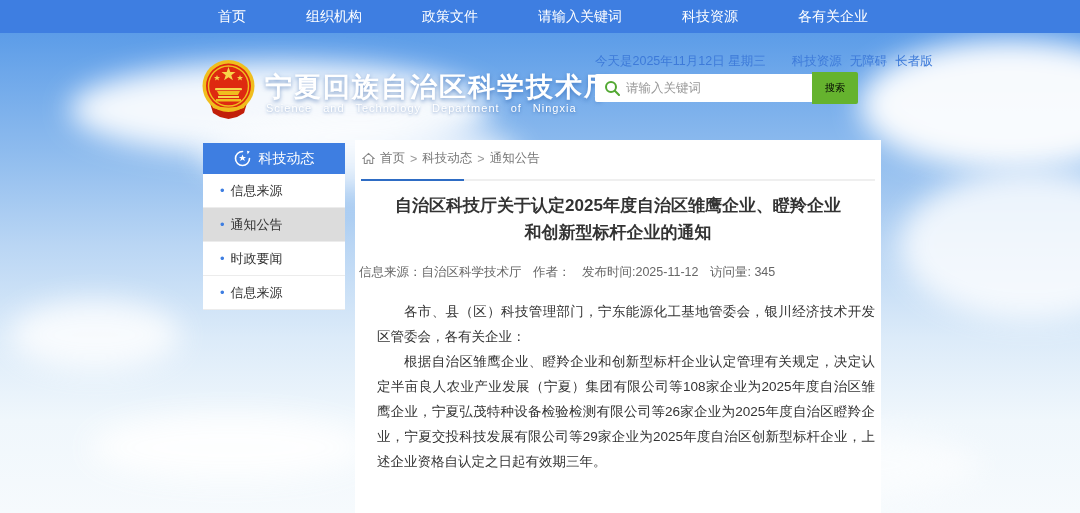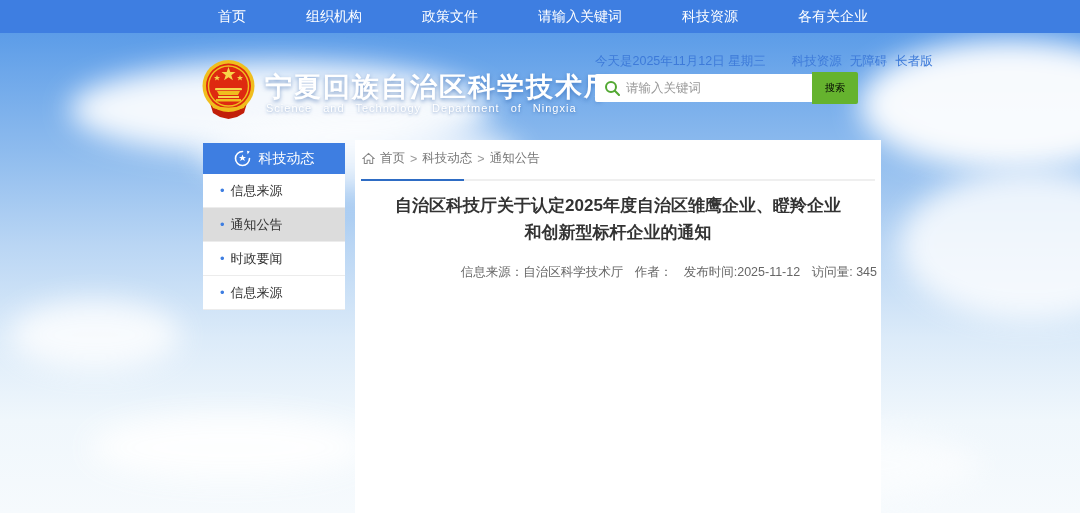--- a/index.html
+++ b/index.html
@@ -59,21 +59,21 @@
   
   .content { position:absolute; left:355px; top:140px; width:526px; height:373px; background:#fff; }
   .crumbs { display:flex; align-items:center; gap:5px; padding:10px 0 8px 7px; font-size:12.5px; color:#777; }
   .crumb { cursor:pointer; }
   .crumb-sep { color:#999; }
   .rule { position:relative; height:2px; margin:4px 6px 0 6px; background:#efefef; }
   .rule-blue { position:absolute; left:0; top:0; width:103px; height:2px; background:#2e6cc4; }
 
   .art-title { margin:11px 14px 0 14px; text-align:center; font-size:17px; font-weight:bold;
     color:#333; line-height:27px; white-space:pre-line; }
-  .art-meta { margin-top:18px; text-align:right; font-size:12.5px; color:#666; }
+  .art-meta { margin-top:18px; text-align:left; font-size:12.5px; color:#666; }
   .art-meta span { margin:0 4px; }
 
   .art-body { margin:18px 6px 0 22px; font-size:13.5px; color:#333; line-height:25px; text-align:justify; }
   .art-body p { text-indent:2em; }
 </style>
 </head>
 <body>
 
 <div class="stage">
 
@@ -178,16 +178,20 @@
     <h1 class="art-title">自治区科技厅关于认定2025年度自治区雏鹰企业、瞪羚企业
 和创新型标杆企业的通知</h1>
 
     <div class="art-meta">
       <span>信息来源：自治区科学技术厅</span>
       <span>作者：</span>
       <span>发布时间:2025-11-12</span>
       <span>访问量: 345</span>
     </div>
 
+    <div class="art-body">
+      <p>各市、县（区）科技管理部门，宁东能源化工基地管委会，银川经济技术开发区管委会，各有关企业：</p>
+      <p>根据自治区雏鹰企业、瞪羚企业和创新型标杆企业认定管理有关规定，决定认定半亩良人农业产业发展（宁夏）集团有限公司等108家企业为2025年度自治区雏鹰企业，宁夏弘茂特种设备检验检测有限公司等26家企业为2025年度自治区瞪羚企业，宁夏交投科技发展有限公司等29家企业为2025年度自治区创新型标杆企业，上述企业资格自认定之日起有效期三年。</p>
+    </div>
 
   </div>
 
 </div>
 
 </body></html>

